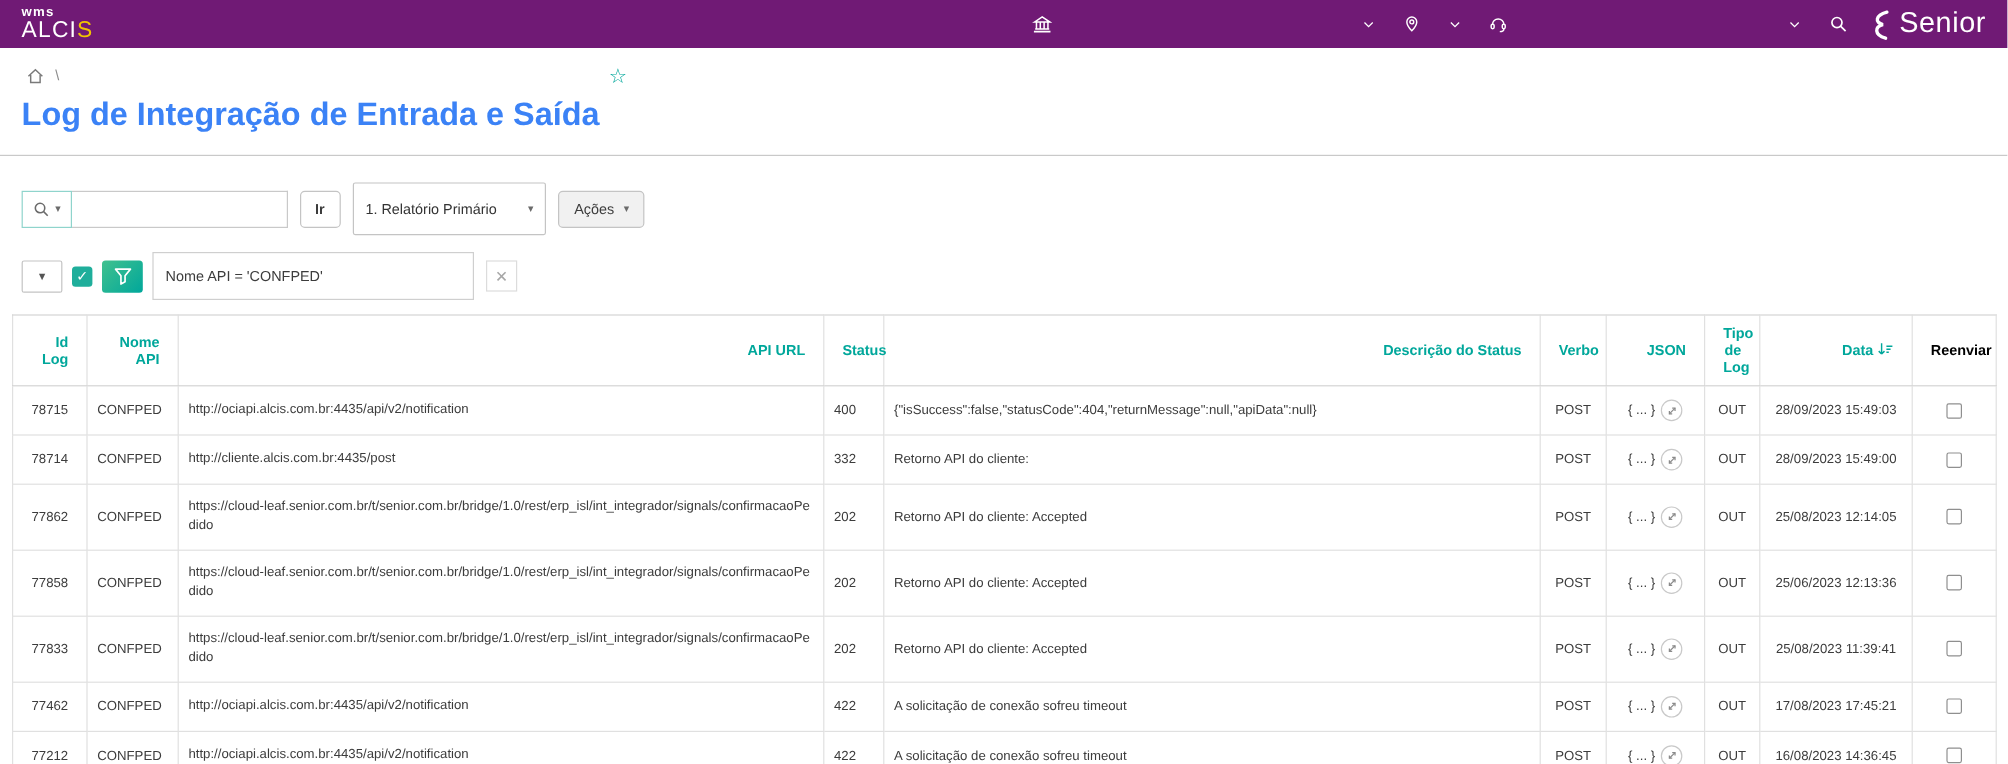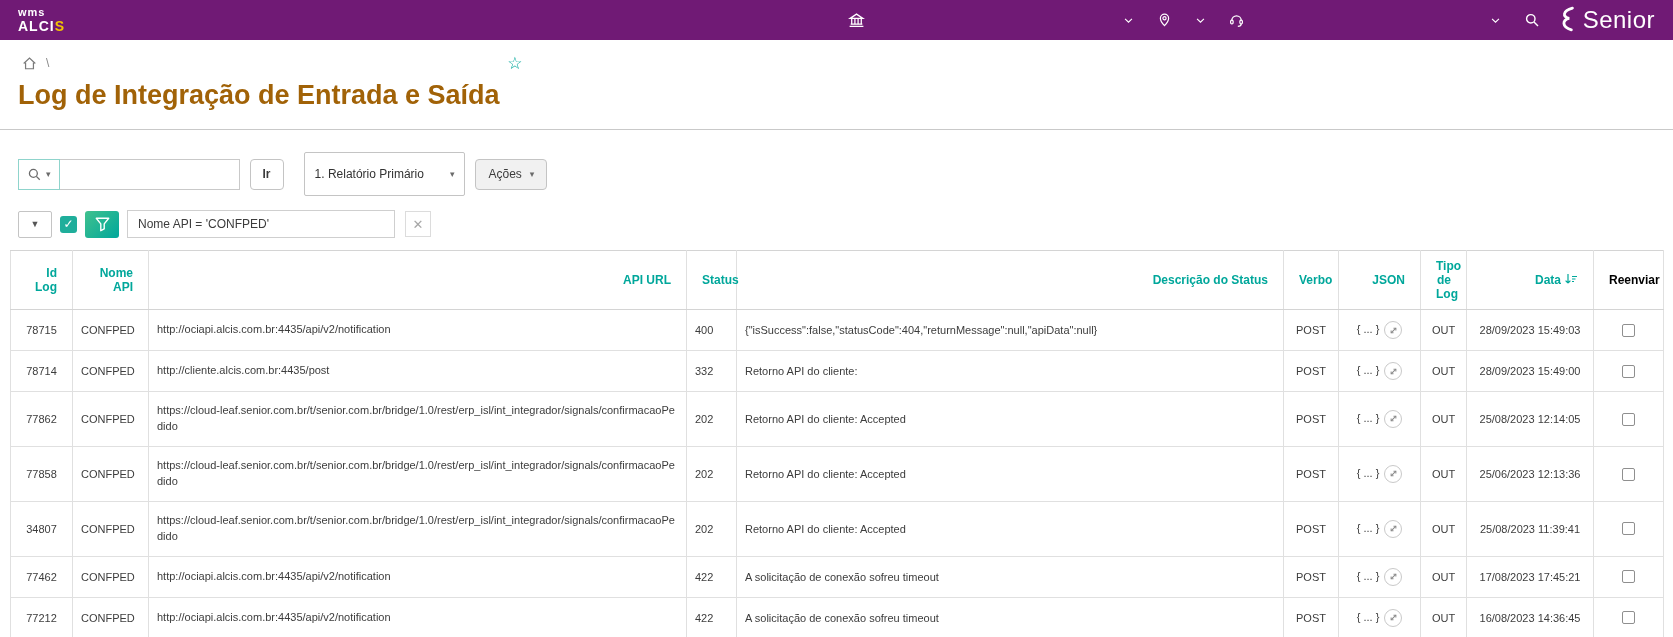--- a/index.html
+++ b/index.html
@@ -2,56 +2,56 @@
 <html><head>
 <meta charset="utf-8">
 <style>
   * { box-sizing: border-box; margin: 0; padding: 0; }
   html,body { width: 1673px; background: #fff; font-family: "Liberation Sans", sans-serif; color: #333; }
 
   
   .topbar { height: 40px; background: #701a75; display: flex; align-items: center; padding: 0 18px; color: #fff; }
   .logo { line-height: 1; cursor: pointer; }
   .logo .l1 { font-size: 11px; font-weight: bold; letter-spacing: 1px; display: block; }
-  .logo .l2 { font-size: 14px; font-weight: bold; letter-spacing: 1px; }
+  .logo .l2 { font-size: 19px; font-weight: normal; letter-spacing: 1px; }
   .logo .l2 .accent { color: #f2c500; }
   .topbar-spacer-a { flex: 0 0 780px; }
   .topbar-icons { display: flex; align-items: center; gap: 14px; }
   .tb-icon { display: inline-flex; align-items: center; justify-content: center; width: 22px; height: 22px; cursor: pointer; }
   .tb-icon svg { display: block; }
   .topbar-spacer-b { flex: 0 0 250px; }
   .topbar-spacer-c { flex: 0 0 120px; }
   .topbar-right { margin-left: auto; display: flex; align-items: center; gap: 14px; }
-  .senior-logo { display: flex; align-items: flex-start; gap: 6px; cursor: pointer; }
+  .senior-logo { display: flex; align-items: flex-end; gap: 6px; cursor: pointer; }
   .senior-logo .senior-text { font-size: 24px; font-weight: 400; letter-spacing: 0.5px; }
 
   
   .crumb-row { display: flex; align-items: center; padding: 12px 18px 0 18px; gap: 6px; }
   .crumb-sep { color: #8a8a8a; font-size: 12px; }
   .fav-star { color: #00a79b; font-size: 17px; margin-left: 452px; cursor: pointer; line-height: 1; }
-  .page-title { font-size: 27px; font-weight: 600; color: #a16207; padding: 6px 18px 18px 18px; }
+  .page-title { font-size: 27px; font-weight: 600; color: #3b82f6; padding: 6px 18px 18px 18px; }
   .title-divider { border-bottom: 1px solid #c9c9c9; }
 
   
   .toolbar { display: flex; align-items: center; gap: 10px; margin: 22px 10px 0 18px; }
   .search-combo { display: flex; align-items: stretch; height: 31px; }
   .search-toggle { display: flex; align-items: center; gap: 4px; padding: 0 8px; border: 1px solid #8fd4cc; background: #fff; cursor: pointer; color: #6b6b6b; }
   .search-input { width: 180px; height: 31px; border: 1px solid #c9c9c9; border-left: none; padding: 0 8px; font-size: 12px; outline: none; font-family: "Liberation Sans", sans-serif; }
   .btn { height: 31px; background: #fff; border: 1px solid #c4c4c4; border-radius: 4px; font-size: 12px; color: #3c3c3c; padding: 0 12px; cursor: pointer; font-family: "Liberation Sans", sans-serif; }
   .btn-ir { font-weight: bold; }
-  .select-box { height: 44px; display: flex; align-items: center; gap: 26px; border: 1px solid #c4c4c4; border-radius: 2px; background: #fff; padding: 0 10px; font-size: 12px; cursor: pointer; margin-left: 10px; }
+  .select-box { height: 44px; display: flex; align-items: center; gap: 26px; border: 1px solid #c4c4c4; border-radius: 2px; background: #fff; padding: 0 10px; font-size: 12px; cursor: pointer; margin-left: 0; }
   .btn-acoes { background: #f1f1f1; display: inline-flex; align-items: center; gap: 8px; }
   .caret { font-size: 9px; color: #6b6b6b; }
 
   
   .filter-row { display: flex; align-items: center; gap: 8px; margin: 14px 10px 12px 18px; }
   .mini-btn { width: 34px; height: 27px; background: #fff; border: 1px solid #c4c4c4; border-radius: 2px; cursor: pointer; color: #555; font-size: 9px; }
   .filter-check { width: 17px; height: 17px; background: #1fae9b; border-radius: 3px; color: #fff; font-size: 12px; display: inline-flex; align-items: center; justify-content: center; cursor: pointer; }
   .funnel-btn { width: 34px; height: 27px; border: none; border-radius: 3px; background: linear-gradient(135deg, #41c18e, #00a79b); display: inline-flex; align-items: center; justify-content: center; cursor: pointer; }
-  .filter-chip { height: 28px; width: 268px; border: 1px solid #cfcfcf; background: #fff; display: flex; align-items: center; padding: 0 10px; font-size: 12px; color: #3c3c3c; }
+  .filter-chip { height: 40px; width: 268px; border: 1px solid #cfcfcf; background: #fff; display: flex; align-items: center; padding: 0 10px; font-size: 12px; color: #3c3c3c; }
   .chip-close { width: 26px; height: 26px; border: 1px solid #dcdcdc; background: #fff; color: #a7a7a7; font-size: 13px; display: inline-flex; align-items: center; justify-content: center; cursor: pointer; margin-left: 2px; }
 
   
   table { border-collapse: collapse; table-layout: fixed; margin: 0 10px 10px 10px; width: 1653px; }
   th, td { border: 1px solid #e0e0e0; }
   thead th { color: #00a79b; font-size: 12px; font-weight: bold; text-align: right; padding: 8px 15px; vertical-align: middle; background: #fff; border-top: 1px solid #d4d4d4; border-bottom: 1px solid #d4d4d4; }
   tbody td { font-size: 11px; color: #3c3c3c; padding: 11px 8px; background: #fff; vertical-align: middle; }
   td.c { text-align: center; }
   td.l { text-align: left; }
   td.url { word-break: break-all; line-height: 1.45; }
@@ -294,21 +294,21 @@
               <path d="M4 7 V10 H7"></path>
             </svg>
           </span>
       </td>
       <td class="c">OUT</td>
       <td class="c">25/06/2023 12:13:36</td>
       <td class="c"><input type="checkbox" class="row-check" style=""></td>
     </tr>
 
     <tr>
-      <td class="c">34807</td>
+      <td class="c">77833</td>
       <td class="l">CONFPED</td>
       <td class="l url">https://cloud-leaf.senior.com.br/t/senior.com.br/bridge/1.0/rest/erp_isl/int_integrador/signals/confirmacaoPedido</td>
       <td class="l">202</td>
       <td class="l">Retorno API do cliente: Accepted</td>
       <td class="c">POST</td>
       <td class="c json-cell">
         <span class="json-label">{ ... }</span><span class="expand-btn">
             <svg width="11" height="11" viewBox="0 0 14 14" fill="none" stroke="#8a8a8a" stroke-width="1.3">
               <path d="M4 10 L10 4"></path>
               <path d="M7 4 H10 V7"></path>

